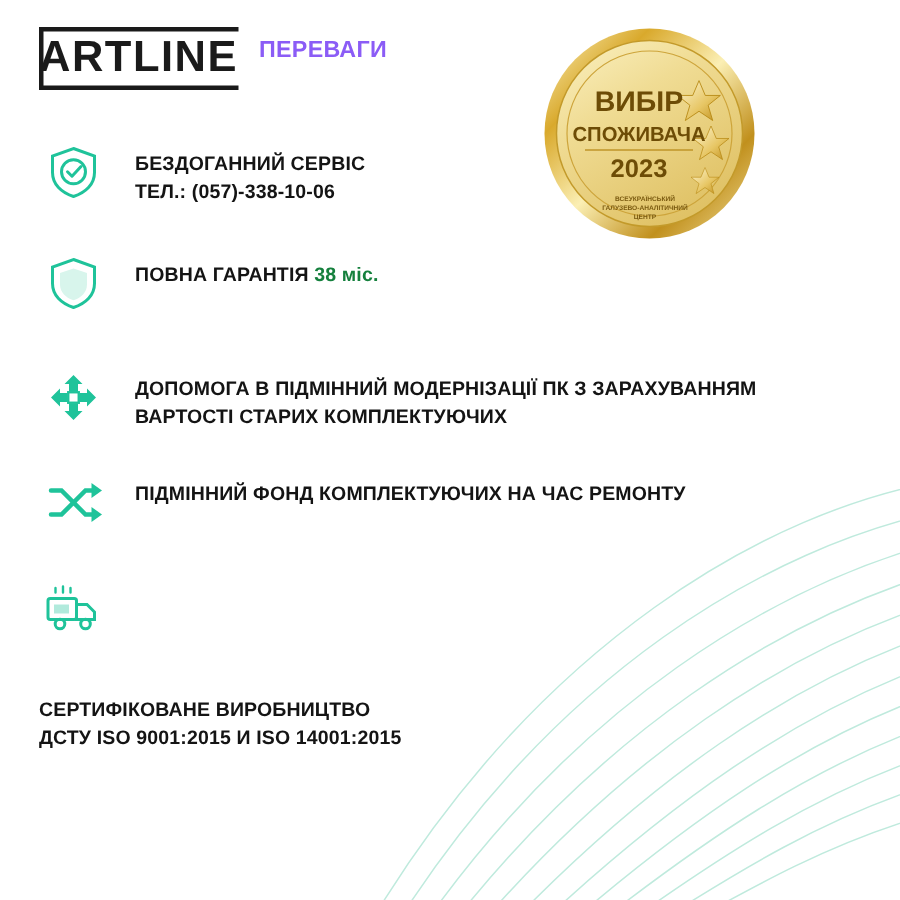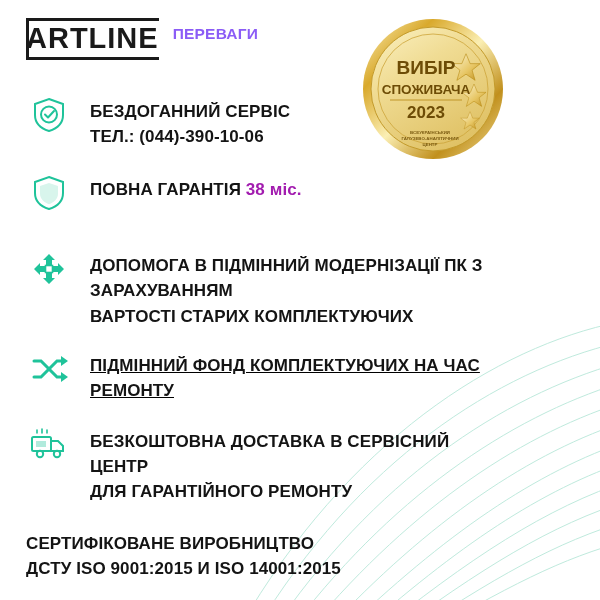--- a/index.html
+++ b/index.html
@@ -110,35 +110,35 @@
     flex: 0 0 46px;
     width: 46px;
     height: 44px;
     display: flex;
     align-items: center;
     justify-content: center;
     padding-top: 2px;
   }
   .item .txt {
     font-weight: bold;
-    font-size: 17px;
+    font-size: 13px;
     line-height: 1.48;
     color: #141414;
     letter-spacing: .1px;
     padding-top: 8px;
     max-width: 430px;
   }
   .item .txt .hl {
-    color: #a21caf;
+    color: #15803d;
   }
   
   .item.r1 { margin-bottom: 20px; }
   .item.r2 { margin-bottom: 22px; }
   .item.r3 { margin-bottom: 16px; }
-  .item.r4 { margin-bottom: 18px; text-decoration: underline; }
+  .item.r4 { margin-bottom: 18px; }
   .item.r5 { margin-bottom: 18px; }
 </style>
 </head>
 <body>
 
 <svg class="swoosh" viewBox="0 0 420 360">
   <g fill="none" stroke="#bfeadd" stroke-width="1">
     <path d="M420 40 C300 60 150 150 40 330"></path>
     <path d="M420 60 C300 85 160 170 55 335"></path>
     <path d="M420 80 C305 110 175 190 70 340"></path>
@@ -216,21 +216,21 @@
     <div class="item r1">
       <div class="icon-wrap">
         <svg width="38" height="38" viewBox="0 0 38 38">
           <path d="M19 3 L33 8 V19 C33 27 27 32.5 19 35 C11 32.5 5 27 5 19 V8 Z" fill="none" stroke="#1fc39a" stroke-width="2"></path>
           <circle cx="19" cy="18.5" r="8" fill="none" stroke="#1fc39a" stroke-width="2"></circle>
           <path d="M15 18.5 l3 3 l6 -6.5" fill="none" stroke="#1fc39a" stroke-width="2" stroke-linecap="round" stroke-linejoin="round"></path>
         </svg>
       </div>
       <div class="txt">
         <div>БЕЗДОГАННИЙ СЕРВІС</div>
-        <div>ТЕЛ.: (044)-390-10-06</div>
+        <div>ТЕЛ.: (057)-338-10-06</div>
       </div>
     </div>
 
     <div class="item r2">
       <div class="icon-wrap">
         <svg width="36" height="38" viewBox="0 0 36 38">
           <path d="M18 3 L32 8 V19 C32 27 26 32.5 18 35 C10 32.5 4 27 4 19 V8 Z" fill="none" stroke="#1fc39a" stroke-width="2"></path>
           <path d="M18 9 L27 12 V19.5 C27 25 23 28.5 18 30.2 C13 28.5 9 25 9 19.5 V12 Z" fill="#d8f5ec" stroke="none"></path>
         </svg>
       </div>
@@ -273,24 +273,20 @@
       <div class="icon-wrap">
         <svg width="40" height="34" viewBox="0 0 40 34">
           <rect x="3" y="9" width="19" height="14" rx="1.5" fill="none" stroke="#1fc39a" stroke-width="2"></rect>
           <path d="M22 13 h7 l5 5 v5 h-12 z" fill="none" stroke="#1fc39a" stroke-width="2"></path>
           <circle cx="11" cy="26" r="3.2" fill="none" stroke="#1fc39a" stroke-width="2"></circle>
           <circle cx="28" cy="26" r="3.2" fill="none" stroke="#1fc39a" stroke-width="2"></circle>
           <path d="M8 5 v-3 M13 5 v-4 M18 5 v-3" stroke="#1fc39a" stroke-width="1.6" stroke-linecap="round"></path>
           <rect x="7" y="13" width="10" height="6" fill="#1fc39a" opacity=".35"></rect>
         </svg>
       </div>
-      <div class="txt">
-        <div>БЕЗКОШТОВНА ДОСТАВКА В СЕРВІСНИЙ ЦЕНТР</div>
-        <div>ДЛЯ ГАРАНТІЙНОГО РЕМОНТУ</div>
-      </div>
     </div>
 
     <div class="item r6">
       <div class="txt">
         <div>СЕРТИФІКОВАНЕ ВИРОБНИЦТВО</div>
         <div>ДСТУ ISO 9001:2015 И ISO 14001:2015</div>
       </div>
     </div>
 
   </div>

